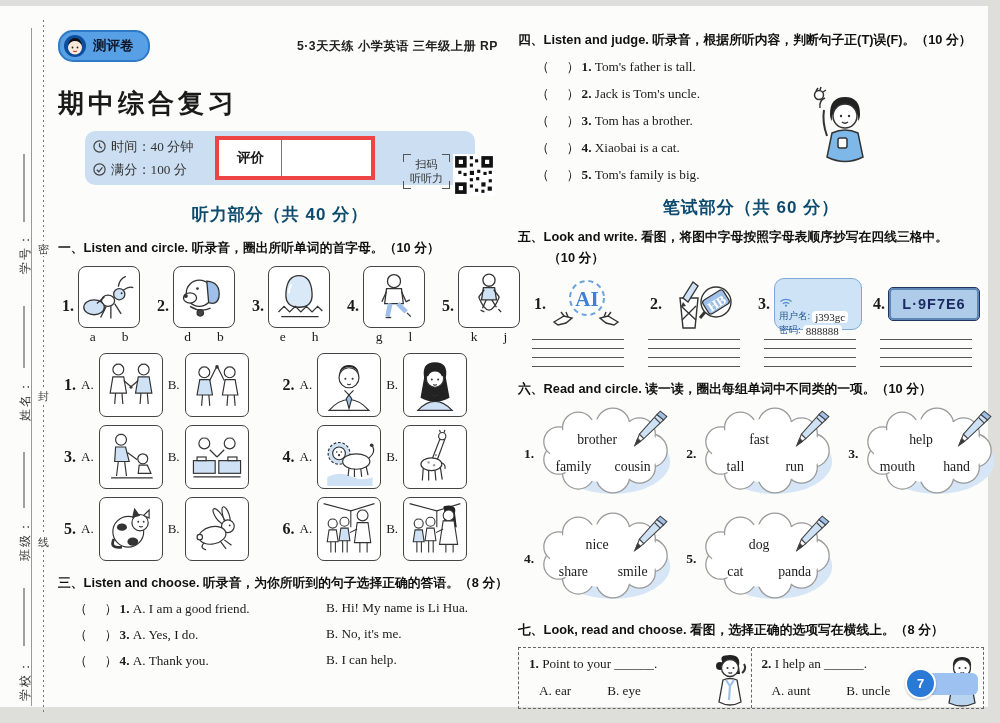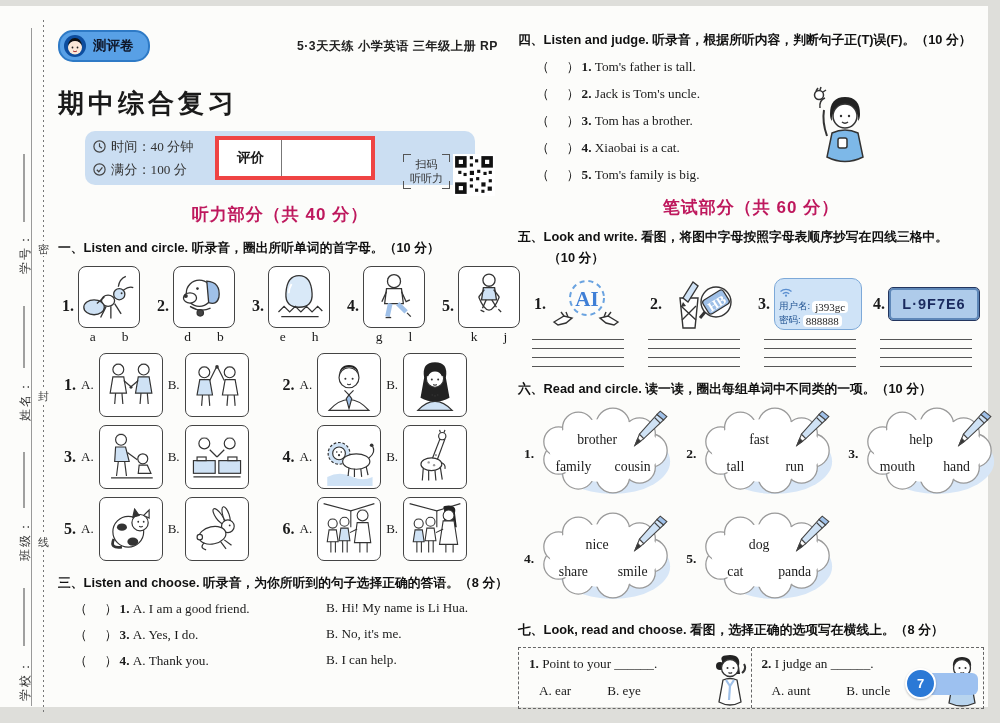--- a/index.html
+++ b/index.html
@@ -27,21 +27,21 @@
          letter-spacing:4px;margin:24px 0 0}
   .infobox{margin:10px auto 0;width:390px;height:54px;background:#cbdef2;border-radius:10px;
            display:flex;align-items:center;padding:0 8px;box-sizing:border-box}
   .info-lines{display:flex;flex-direction:column;gap:5px;font-family:"Liberation Serif",serif;
               font-size:13.2px;color:#333}
   .info-lines .il{display:flex;align-items:center;gap:5px}
   .evalbox{display:flex;background:#fff;border:4px solid #ef4444;width:152px;height:36px;margin-left:22px}
   .evalcell{width:62px;border-right:1px solid #777;display:flex;align-items:center;justify-content:center;
             font-family:"Liberation Serif",serif;font-weight:bold;font-size:13.5px}
   .evalblank{flex:1}
-  .part-hdr{text-align:center;color:#be185d;font-size:17px;font-weight:bold;margin:18px 0 0;letter-spacing:1px}
+  .part-hdr{text-align:center;color:#0c4a6e;font-size:17px;font-weight:bold;margin:18px 0 0;letter-spacing:1px}
 
   .qrblock{position:absolute;top:124px;right:7px;display:flex;align-items:flex-start;gap:3px}
   .qrcap{position:relative;padding:3px 7px;font-family:"Liberation Serif",serif;font-size:11px;
          line-height:1.3;color:#333;text-align:center}
   .qrcap::before{content:"";position:absolute;left:0;top:0;width:7px;height:7px;border-left:1.2px solid #555;border-top:1.2px solid #555}
   .qrcap::after{content:"";position:absolute;right:0;bottom:0;width:7px;height:7px;border-right:1.2px solid #555;border-bottom:1.2px solid #555}
   .qrcapin{display:block;position:relative}
   .qrcapin::before{content:"";position:absolute;right:-7px;top:-3px;width:7px;height:7px;border-right:1.2px solid #555;border-top:1.2px solid #555}
   .qrcapin::after{content:"";position:absolute;left:-7px;bottom:-3px;width:7px;height:7px;border-left:1.2px solid #555;border-bottom:1.2px solid #555}
 
@@ -71,21 +71,21 @@
   .paren{letter-spacing:2px}
   .jrow{margin:9px 0 0 18px;font-family:"Liberation Serif",serif;font-size:13.2px;width:300px}
 
   
   .s5row{display:flex;margin:8px 0 0 2px}
   .s5col{width:116px;display:flex;flex-direction:column;align-items:center}
   .s5top{display:flex;align-items:center;gap:4px;height:58px}
   .grid4{width:92px;height:28px;margin-top:6px;
          background:repeating-linear-gradient(to bottom,#555 0,#555 1px,transparent 1px,transparent 9px)}
   .wificard{width:88px;height:52px;background:#cfe3f7;border:1.3px solid #7da9d8;border-radius:10px;
-            padding:8px 4px;box-sizing:border-box;font-size:9.5px;color:#1c4f8f}
+            padding:18px 4px;box-sizing:border-box;font-size:9.5px;color:#1c4f8f}
   .wifirow{display:flex;align-items:center;gap:2px;margin-top:1px}
   .wifival{background:#fff;border-radius:4px;padding:0 3px;font-family:"Liberation Serif",serif;
            font-size:11px;color:#222}
   .plate{width:86px;height:28px;background:#aecbea;border:2.5px solid #5e87b8;outline:1px solid #23355e;
          border-radius:4px;display:flex;align-items:center;justify-content:center;
          font-weight:bold;font-size:14.5px;color:#1a2a5e;letter-spacing:1px}
 
   
   .crow{display:flex;gap:6px;margin:6px 0 0 0}
   .cgroup{display:flex;align-items:center}
@@ -807,21 +807,21 @@
               <circle cx="20.5" cy="15" r="1" fill="#333" stroke="none"></circle>
             <path d="M15.5,19.5 q1.8,1.4 3.6,0"></path>
             <path d="M29,20 q5,-4 2,-9" stroke-width="2"></path>
             <path d="M10,27 q7,-3 14,0 l4,22 q-11,6 -22,0 z" fill="#fff"></path>
             <path d="M13,27 l4,6 4,-6" stroke="#9fc0e8" stroke-width="2.2"></path>
             <path d="M17,33 l-1,14" stroke="#9fc0e8" stroke-width="2.2"></path>
           </g>
         </svg>
       </div>
       <div class="s7cell">
-        <div class="s7q"><b>2.</b> <span>I judge an ______.</span></div>
+        <div class="s7q"><b>2.</b> <span>I help an ______.</span></div>
         <div class="s7opts">
           <span>A. aunt</span>
           <span>B. uncle</span>
         </div>
         <svg class="s7fig" width="34" height="54" viewBox="0 0 34 54">
           <g stroke="#333" stroke-width="1.3" fill="none">
             <path d="M8,14 q-1,-10 9,-10 q10,0 9,10 q0,3 -1.5,4 q1,-8 -7.5,-8 q-8.5,0 -7.5,8 q-1.5,-1 -1.5,-4 z" fill="#222" stroke="none"></path>
             <circle cx="17" cy="15" r="8.5" fill="#fff"></circle>
             <circle cx="14.5" cy="15" r="1" fill="#333" stroke="none"></circle>
               <circle cx="20.5" cy="15" r="1" fill="#333" stroke="none"></circle>

